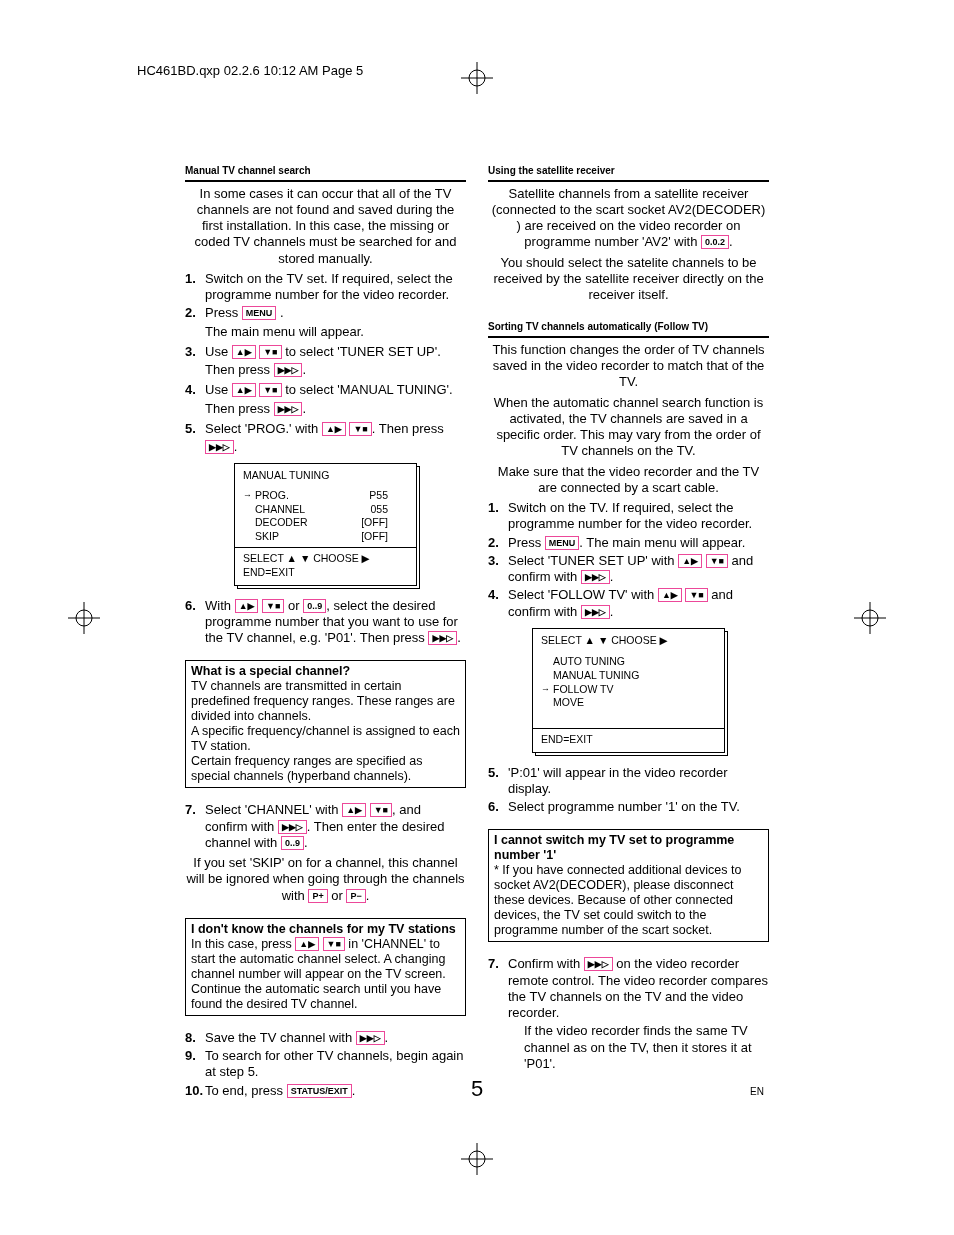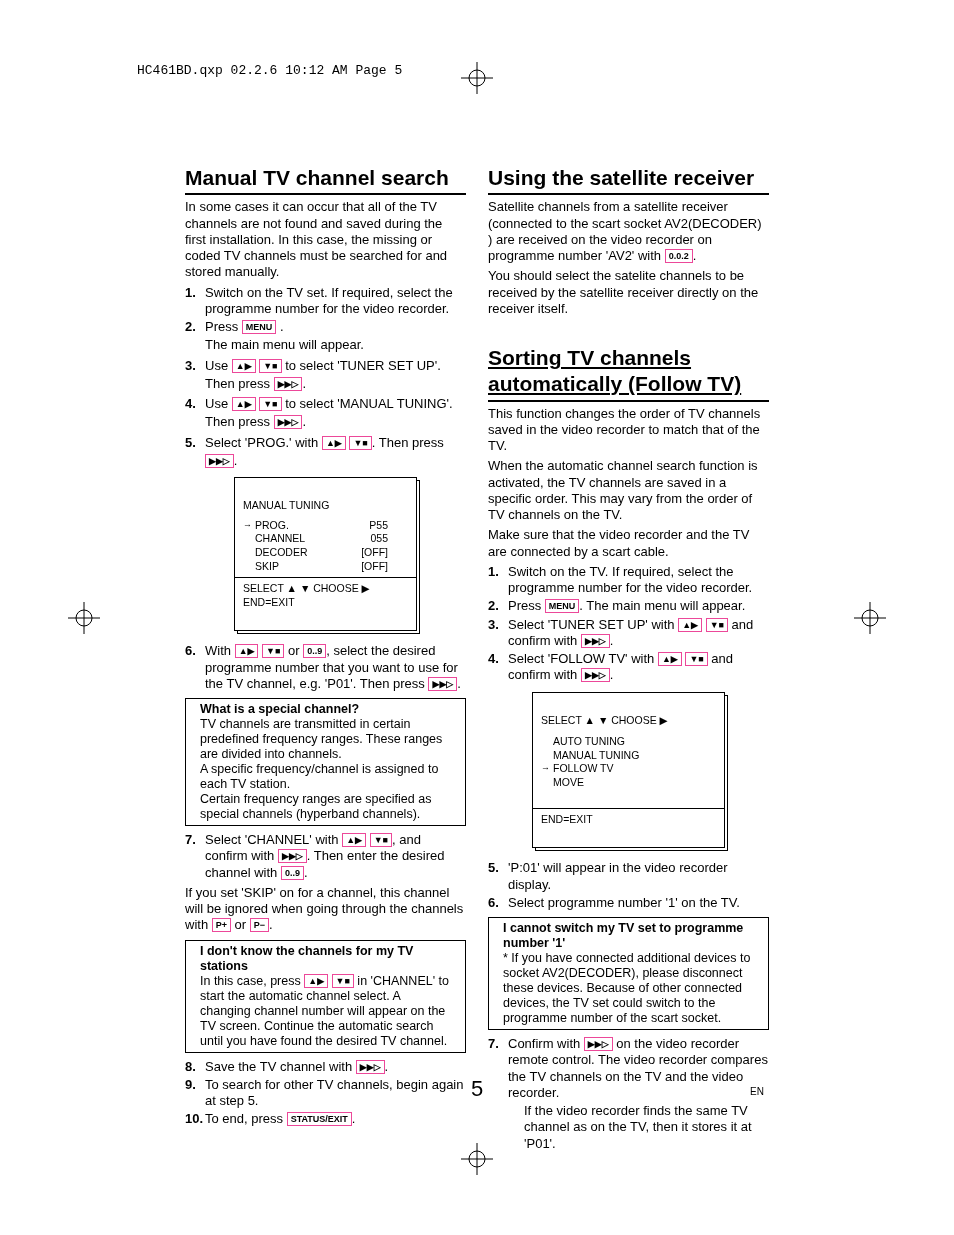--- a/index.html
+++ b/index.html
@@ -14,85 +14,85 @@
 .page {
   position: relative;
   width: 954px;
   height: 1235px;
   box-sizing: border-box;
 }
 .print-header {
   position: absolute;
   top: 63px;
   left: 137px;
-  font-family: Liberation Mono, monospace;
+  font-family: Liberation Sans, sans-serif;
   font-size: 13px;
 }
 .content {
   position: absolute;
   top: 165px;
   left: 185px;
   width: 585px;
   display: flex;
   gap: 22px;
 }
 .col {
   width: 281px;
   font-size: 13px;
   line-height: 1.25;
 }
 h2 {
-  font-size: 21px;
+  font-size: 10px;
   font-weight: bold;
   margin: 0 0 2px 0;
   padding-bottom: 2px;
   border-bottom: 2px solid #000;
 }
-h2.tight { margin-top: 28px; text-decoration: underline; }
-p { margin: 4px 0 4px 0; }
+h2.tight { margin-top: 18px; }
+p { margin: 4px 0 4px 0; text-align: center; }
 ol { list-style: none; padding: 0; margin: 0; }
 ol > li { margin: 1px 0 2px 0; padding-left: 20px; position: relative; }
 ol > li .num { position: absolute; left: 0; font-weight: bold; }
 .key {
   display: inline-block;
   border: 1px solid #ec4899;
   font-size: 9px;
   font-weight: bold;
   padding: 0px 3px;
   line-height: 12px;
   vertical-align: 1px;
   font-family: Arial, sans-serif;
 }
 .onscreen {
   border: 1px solid #000;
   box-shadow: 3px 3px 0 -1px #fff, 3px 3px 0 0 #000;
   font-size: 10.5px;
-  padding: 21px 8px;
+  padding: 5px 8px;
   margin: 8px auto 12px auto;
   width: 165px;
   line-height: 1.3;
 }
 .onscreen hr {
   border: none;
   border-top: 1px solid #000;
   margin: 4px -8px;
 }
 .onscreen-row { display: flex; }
 .onscreen-row .v { margin-left: auto; padding-right: 20px;}
 .onscreen .indent { padding-left: 12px; position: relative; }
 .onscreen .arrow::before {
   content: "→";
   position: absolute;
   left: 0px;
   font-size: 9px;
 }
 .note {
   border: 1px solid #000;
-  padding: 3px 14px;
-  margin: 6px 0;
+  padding: 3px 5px;
+  margin: 14px 0;
   font-size: 12.5px;
   line-height: 1.2;
 }
 .note b { font-weight: bold; }
 .pagenum {
   position: absolute;
   bottom: 133px;
   left: 0;
   width: 954px;
   text-align: center;

